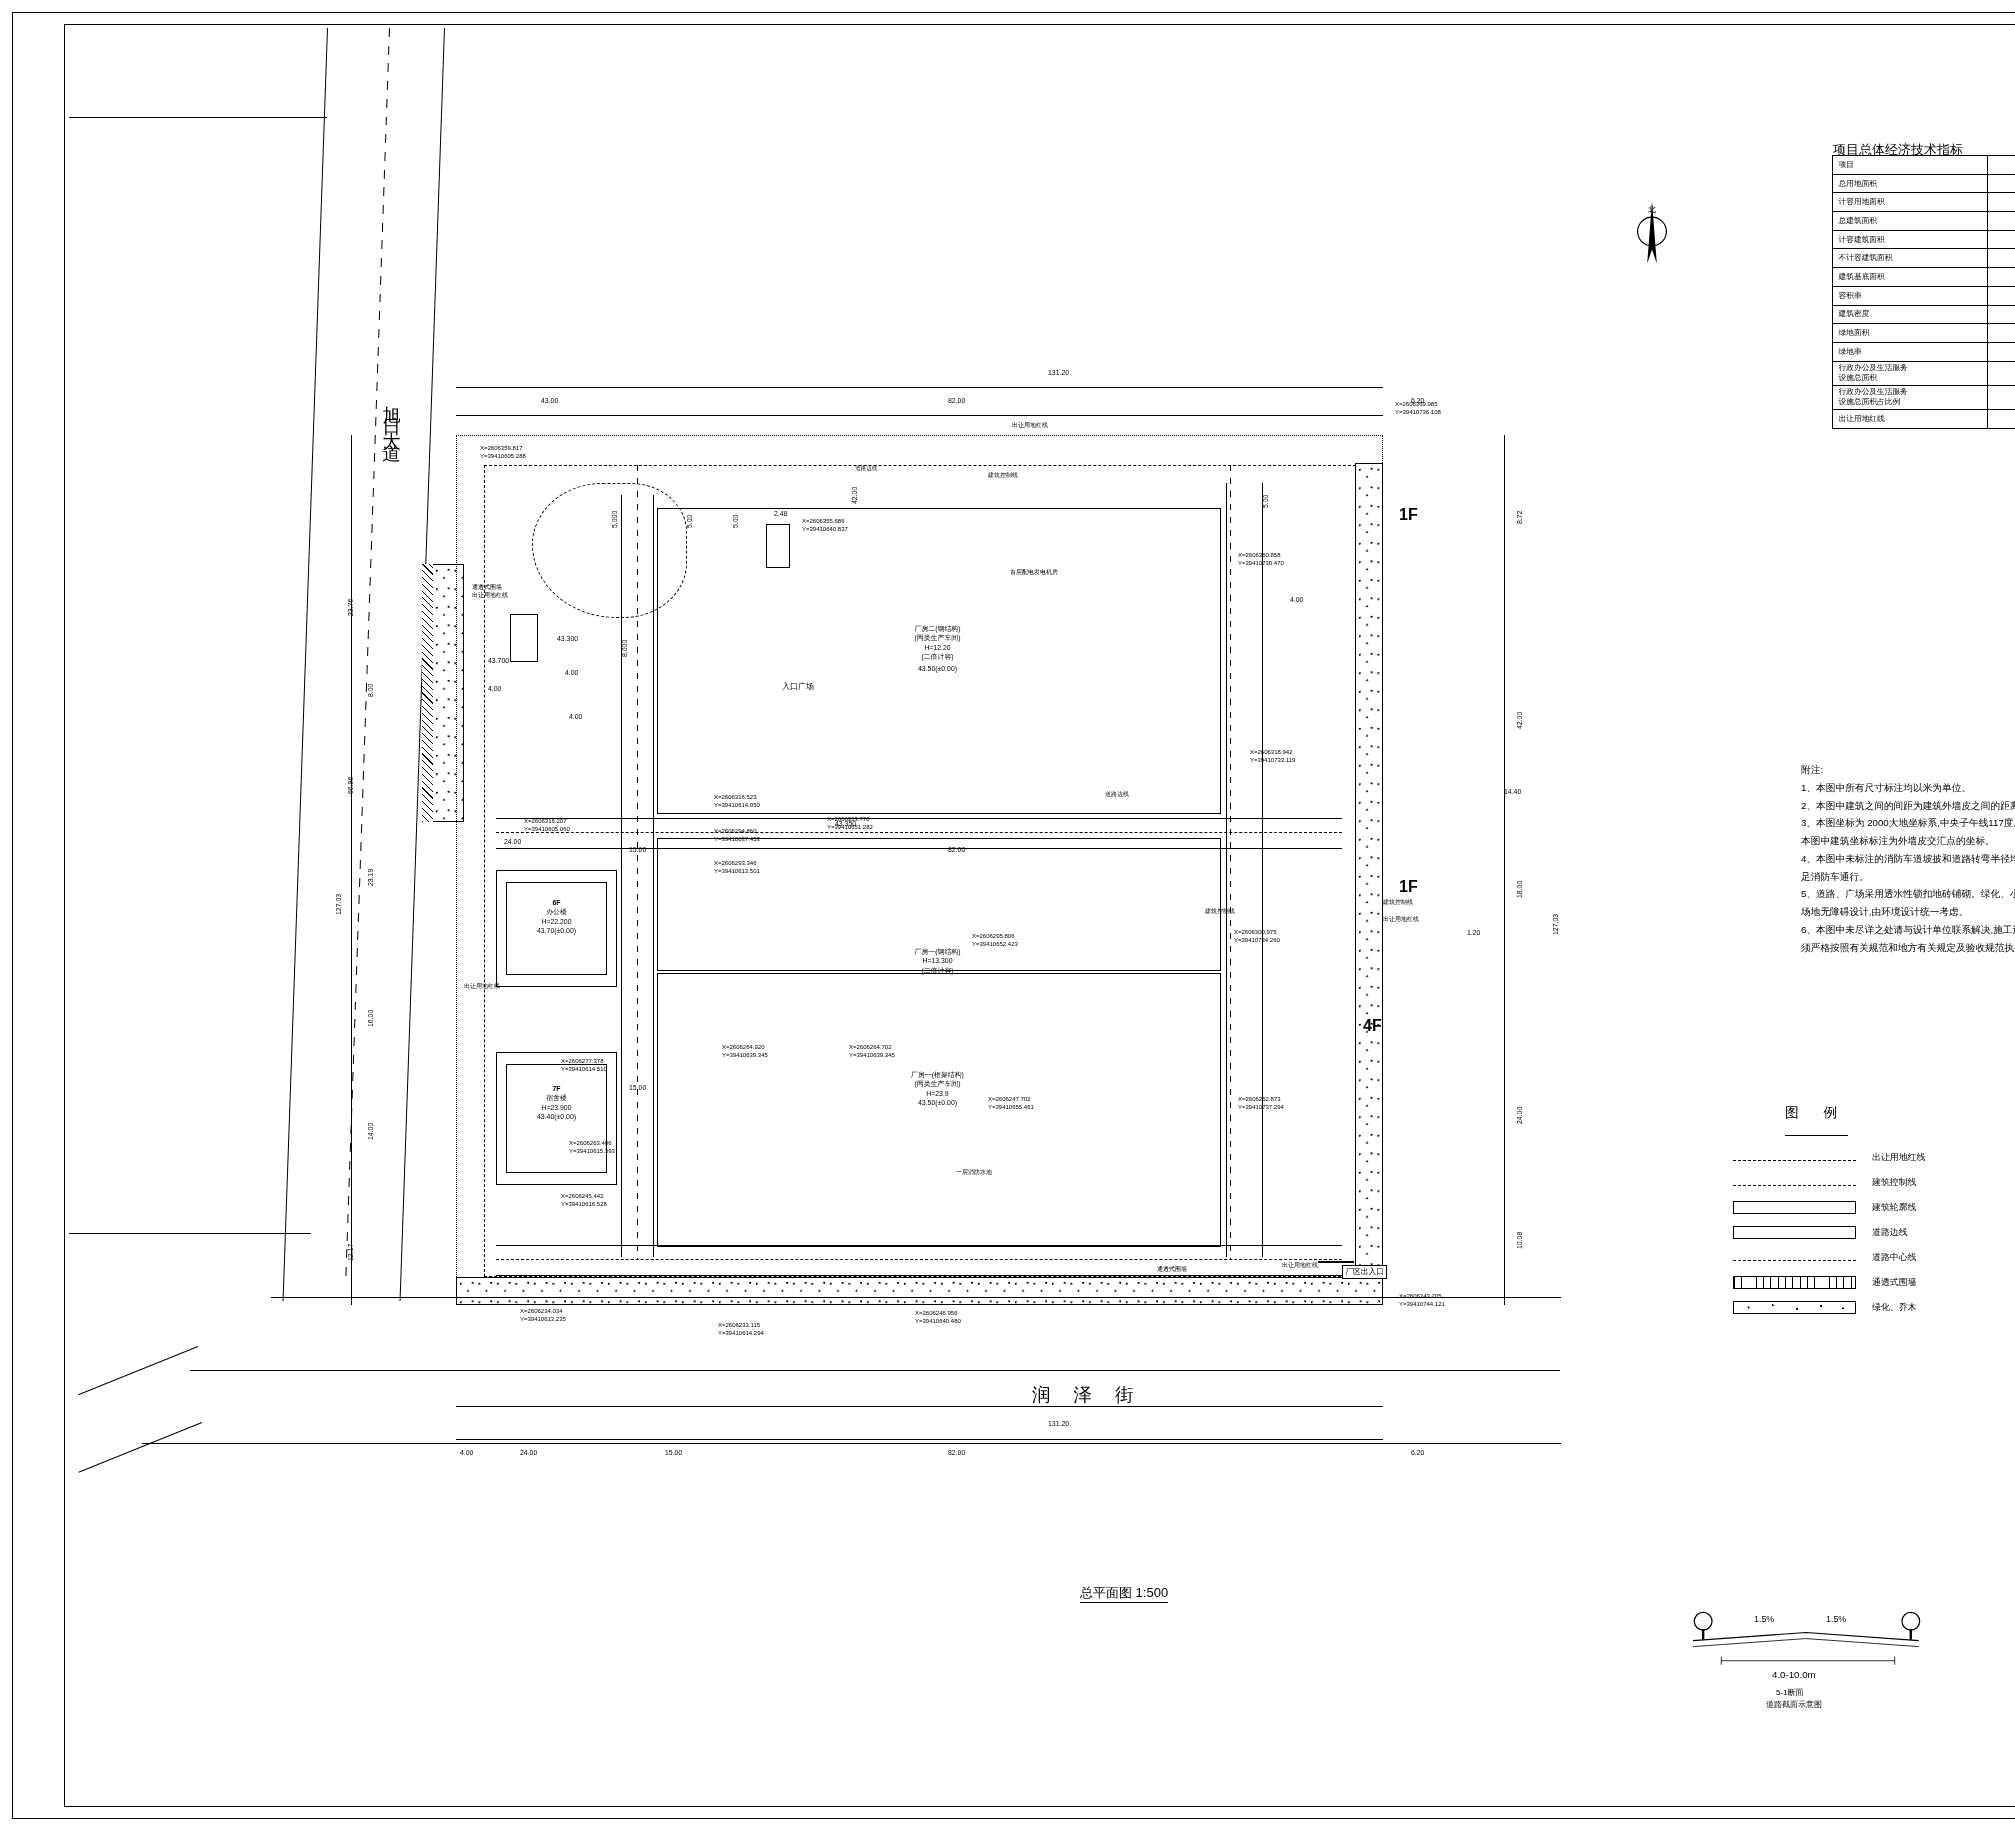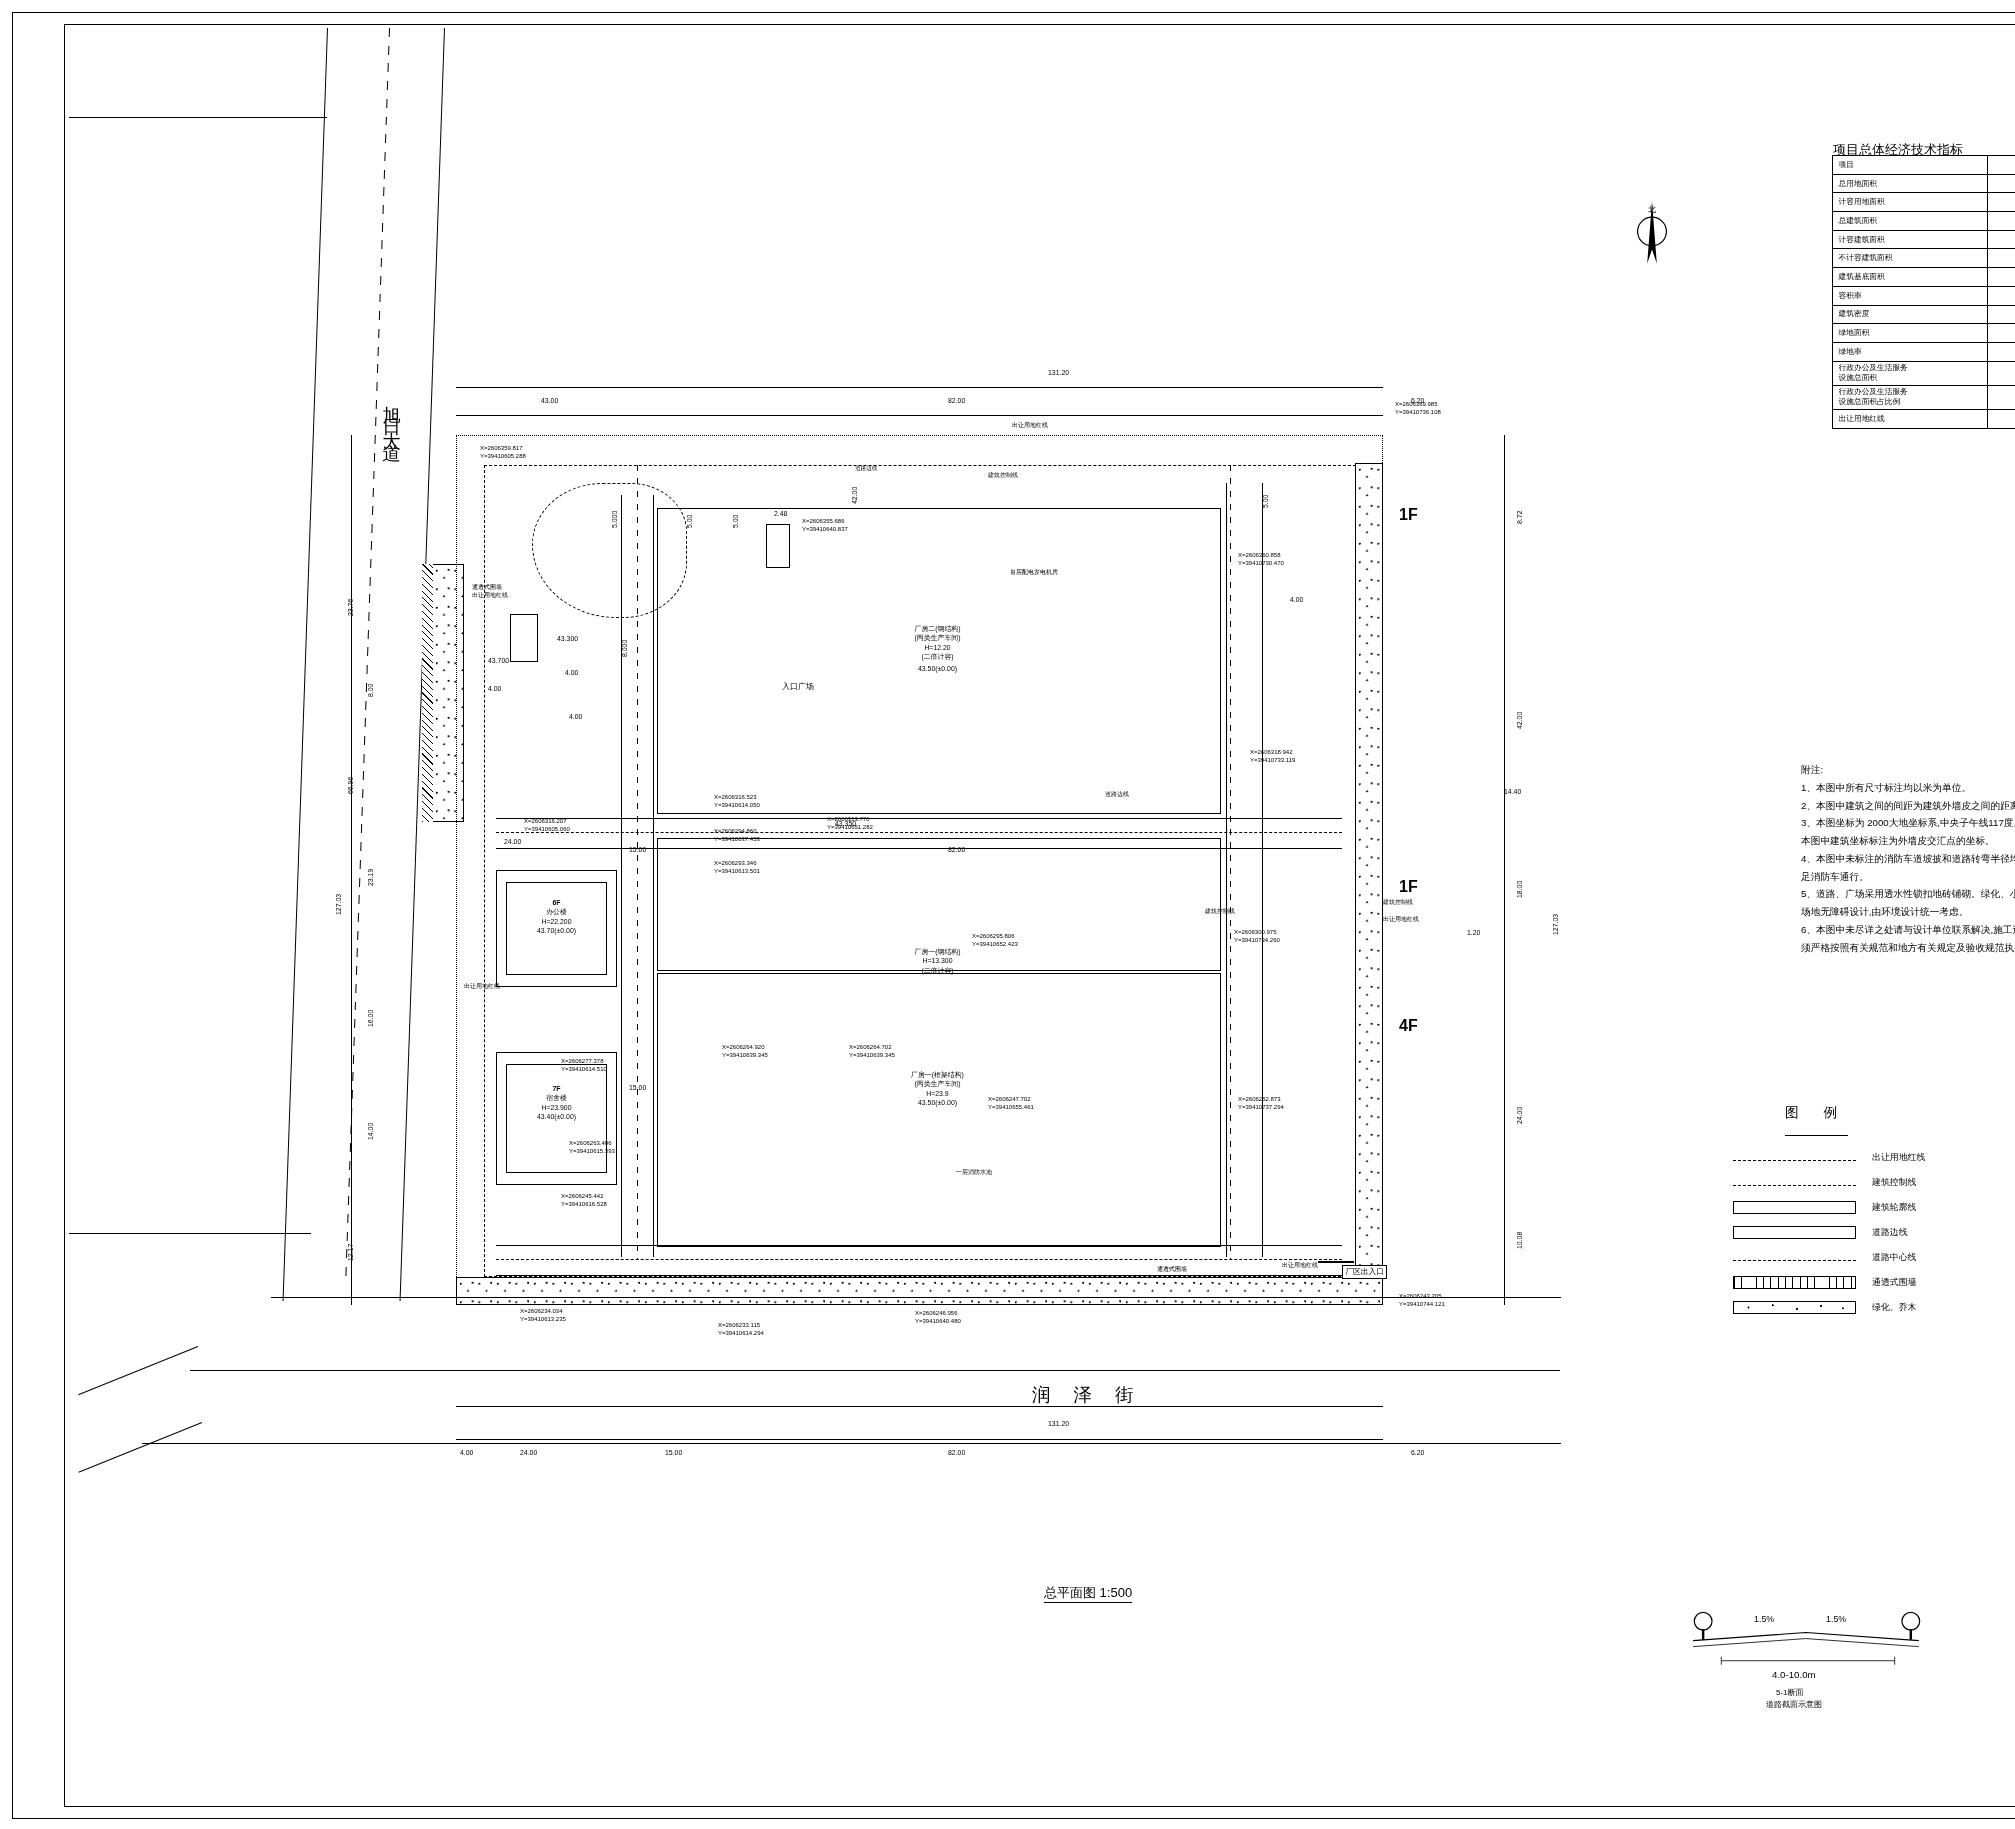--- a/index.html
+++ b/index.html
@@ -36,21 +36,21 @@
      radial-gradient(circle at 72% 35%, #000 0 0.8px, transparent 1.2px),
      radial-gradient(circle at 90% 58%, #000 0 0.8px, transparent 1.2px);}
   
   .coord{position:absolute;font-size:6px;line-height:1.25;white-space:nowrap;}
   .dim{position:absolute;font-size:6.9px;white-space:nowrap;}
   .dimv{position:absolute;font-size:6.9px;white-space:nowrap;transform:rotate(-90deg);transform-origin:left top;}
   .bldlbl{position:absolute;font-size:6.9px;line-height:1.35;text-align:center;white-space:nowrap;}
   .floorlbl{position:absolute;font-size:16px;font-weight:bold;}
   .streetv{position:absolute;font-size:18.5px;letter-spacing:4px;writing-mode:vertical-rl;}
   .streeth{position:absolute;font-size:18.5px;letter-spacing:8.9px;}
-  .plantitle{position:absolute;font-size:13px;}
+  .plantitle{position:absolute;font-size:13px;margin-left:36px;}
   .plantitle .ul{border-bottom:1.2px solid #000;padding-bottom:1.6px;}
   .bld{position:absolute;border:1.2px solid #000;background:#fff;box-sizing:border-box;}
   .bldthin{position:absolute;border:0.8px solid #000;background:#fff;box-sizing:border-box;}
   .dashbox{position:absolute;border:0.8px dashed #000;box-sizing:border-box;}
   .dotbox{position:absolute;border:0.8px dotted #000;box-sizing:border-box;}
   .road{position:absolute;border-top:0.8px dashed #000;}
   .hatch{position:absolute;background:repeating-linear-gradient(45deg,#000 0 0.8px,#fff 0.8px 4.8px);}
   .greenhatch{position:absolute;border:0.8px solid #000;box-sizing:border-box;background:
      radial-gradient(circle at 20% 30%,#000 0 0.8px,transparent 1.2px),
      radial-gradient(circle at 60% 70%,#000 0 0.8px,transparent 1.2px),
@@ -201,21 +201,21 @@
     </div>
     <div class="bldlbl" style="left:447px;top:1056px;width:81px;">
       <div style="font-weight:bold;">7F</div>
       <div>宿舍楼</div>
       <div>H=23.900</div>
       <div>43.40(±0.00)</div>
     </div>
 
     <div class="floorlbl" style="left:1330px;top:478px;">1F</div>
     <div class="floorlbl" style="left:1330px;top:850px;">1F</div>
-    <div class="floorlbl" style="left:1330px;top:989px;">4F</div>
+    <div class="floorlbl" style="left:1294px;top:989px;">4F</div>
 
     <div class="dim" style="left:941px;top:540px;font-size:6px;">首层配电发电机房</div>
     <div class="dim" style="left:713px;top:653px;font-size:8px;">入口广场</div>
     <div class="dim" style="left:887px;top:1140px;font-size:6px;">一层消防水池</div>
     <div class="dim" style="left:1273px;top:1237px;font-size:7.7px;border:0.8px solid #000;padding:0.8px 2.4px;background:#fff;">厂区出入口</div>
     <div class="dim" style="left:1088px;top:1237px;font-size:6px;">通透式围墙</div>
     <div class="dim" style="left:1213px;top:1233px;font-size:6px;">出让用地红线</div>
     <div class="dim" style="left:1136px;top:879px;font-size:6px;">建筑控制线</div>
     <div class="dim" style="left:1314px;top:870px;font-size:6px;">建筑控制线</div>
     <div class="dim" style="left:1314px;top:887px;font-size:6px;">出让用地红线</div>

